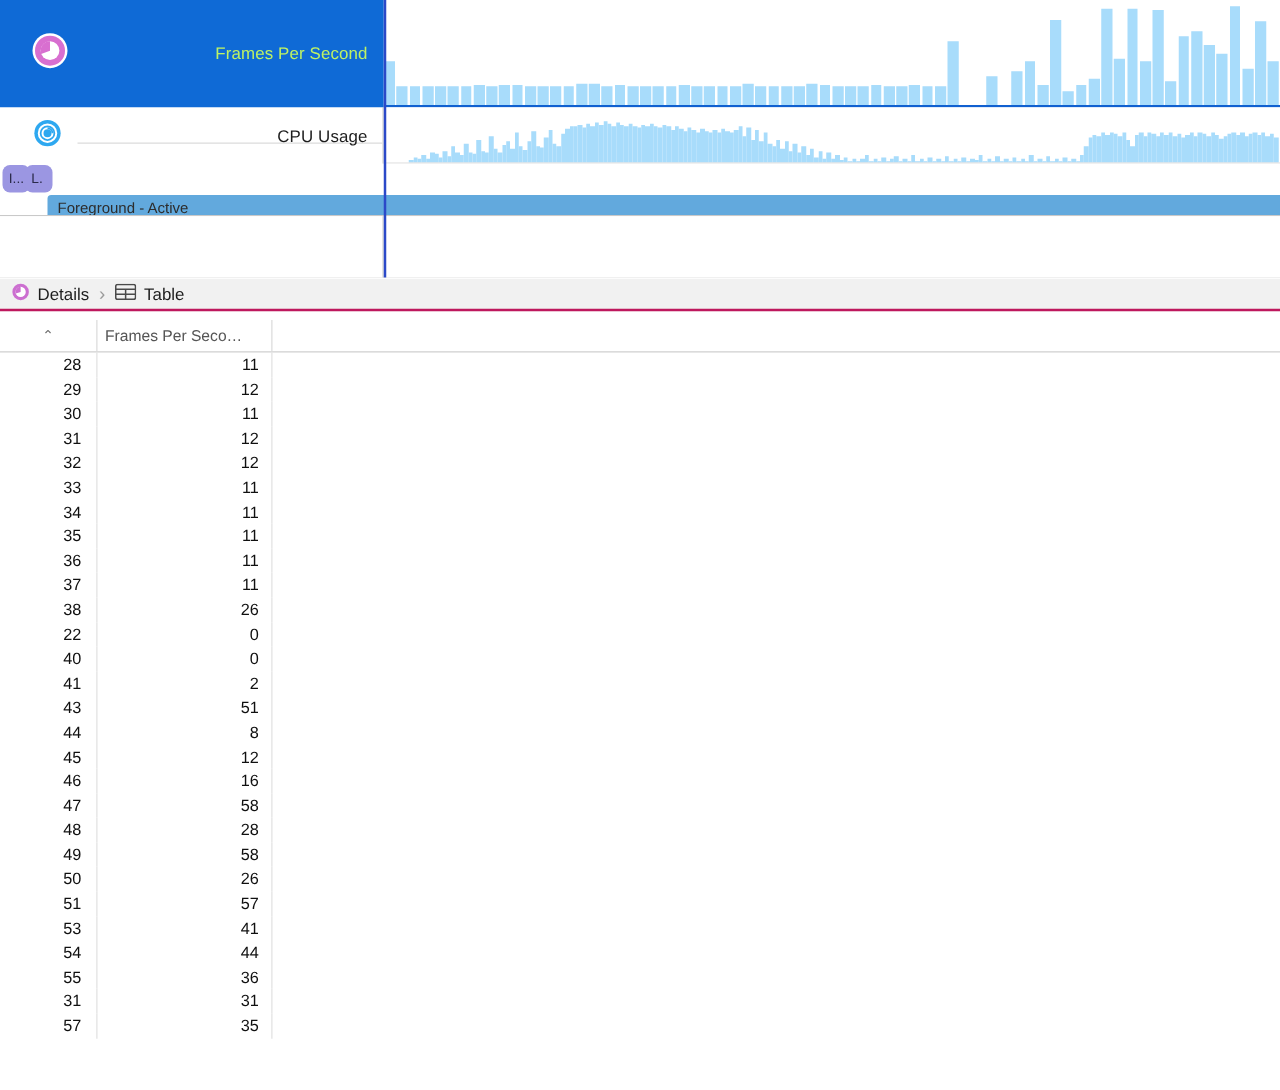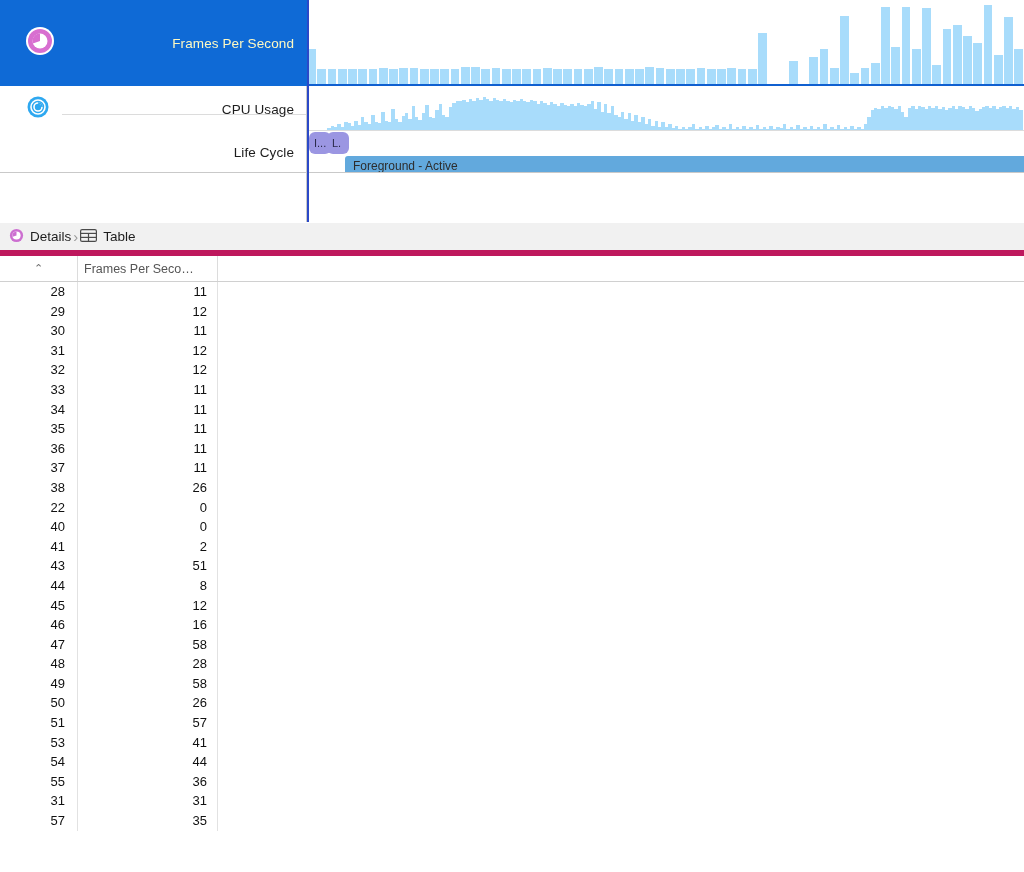--- a/index.html
+++ b/index.html
@@ -23,21 +23,21 @@
   .track-header {
     width: 307px; flex: 0 0 307px; position: relative;
     display: flex; align-items: center;
     border-right: 1px solid #c9c9c9;
   }
   .track-body { flex: 1 1 auto; position: relative; overflow: hidden; }
 
   
   #row-fps { top: 0; height: 86px; }
   #row-fps .track-header { background: #0f6ad6; border-right: 1px solid #0f6ad6; }
-  #row-fps .track-label { color: #fef9c3; }
+  #row-fps .track-label { color: #bef264; }
   #row-fps .track-body { background: #ffffff; }
 
   
   #row-cpu { top: 86px; height: 45px; }
   #row-cpu .track-header { background: #ffffff; text-align: right; }
   #row-cpu .track-body { background: #ffffff; }
 
   
   #row-life { top: 131px; height: 41px; }
   #row-life .track-header { background: #ffffff; }
@@ -102,23 +102,23 @@
   }
   .lc-bar {
     position: absolute; left: 38px; right: 0; top: 25px; height: 21px;
     background: #62a9dd; border-radius: 3px 0 0 3px;
     color: #2d2d2d; font-size: 12px; line-height: 21px; padding-left: 8px;
     white-space: nowrap; overflow: hidden;
   }
 
   
   .details-bar {
-    position: absolute; left: 0; top: 223px; width: 1024px; height: 33px;
-    background: #f1f1f1; border-bottom: 6px solid #be185d;
-    display: flex; align-items: center; padding-left: 9px; 
+    position: absolute; left: 0; top: 223px; width: 1024px; height: 26px;
+    background: #f1f1f1; border-bottom: 2px solid #be185d;
+    display: flex; align-items: center; padding-left: 9px; gap: 6px;
   }
   .crumb { display: flex; align-items: center; gap: 6px; font-size: 13.5px; color: #1d1d1d; }
   .crumb-sep { color: #9a9a9a; font-size: 15px; padding: 0 2px; }
 
   
   .table-wrap { position: absolute; left: 0; top: 256px; width: 1024px; height: 616px; background: #ffffff; }
   .thead {
     display: flex; height: 26px; align-items: stretch;
     background: #ffffff; border-bottom: 1px solid #d0d0d0;
   }
@@ -464,23 +464,20 @@
             <div class="sp" style="height: 56%;"></div>
             <div class="sp" style="height: 50%;"></div>
             <div class="sp" style="height: 54%;"></div>
             <div class="sp" style="height: 48%;"></div>
           </div>
         <div class="cpu-baseline"></div>
       </div>
     </div>
 
     <div class="track-row" id="row-life">
-      <div class="track-header">
-        <span class="track-label">Life Cycle</span>
-      </div>
       <div class="track-body">
         <div class="lc-badges">
           <div class="lc-badge" style="left:2px;width:22px;">I...</div>
           <div class="lc-badge" style="left:20px;width:22px;">L.</div>
         </div>
         <div class="lc-bar">Foreground - Active</div>
       </div>
     </div>
 
     <div class="track-row" id="row-empty">

